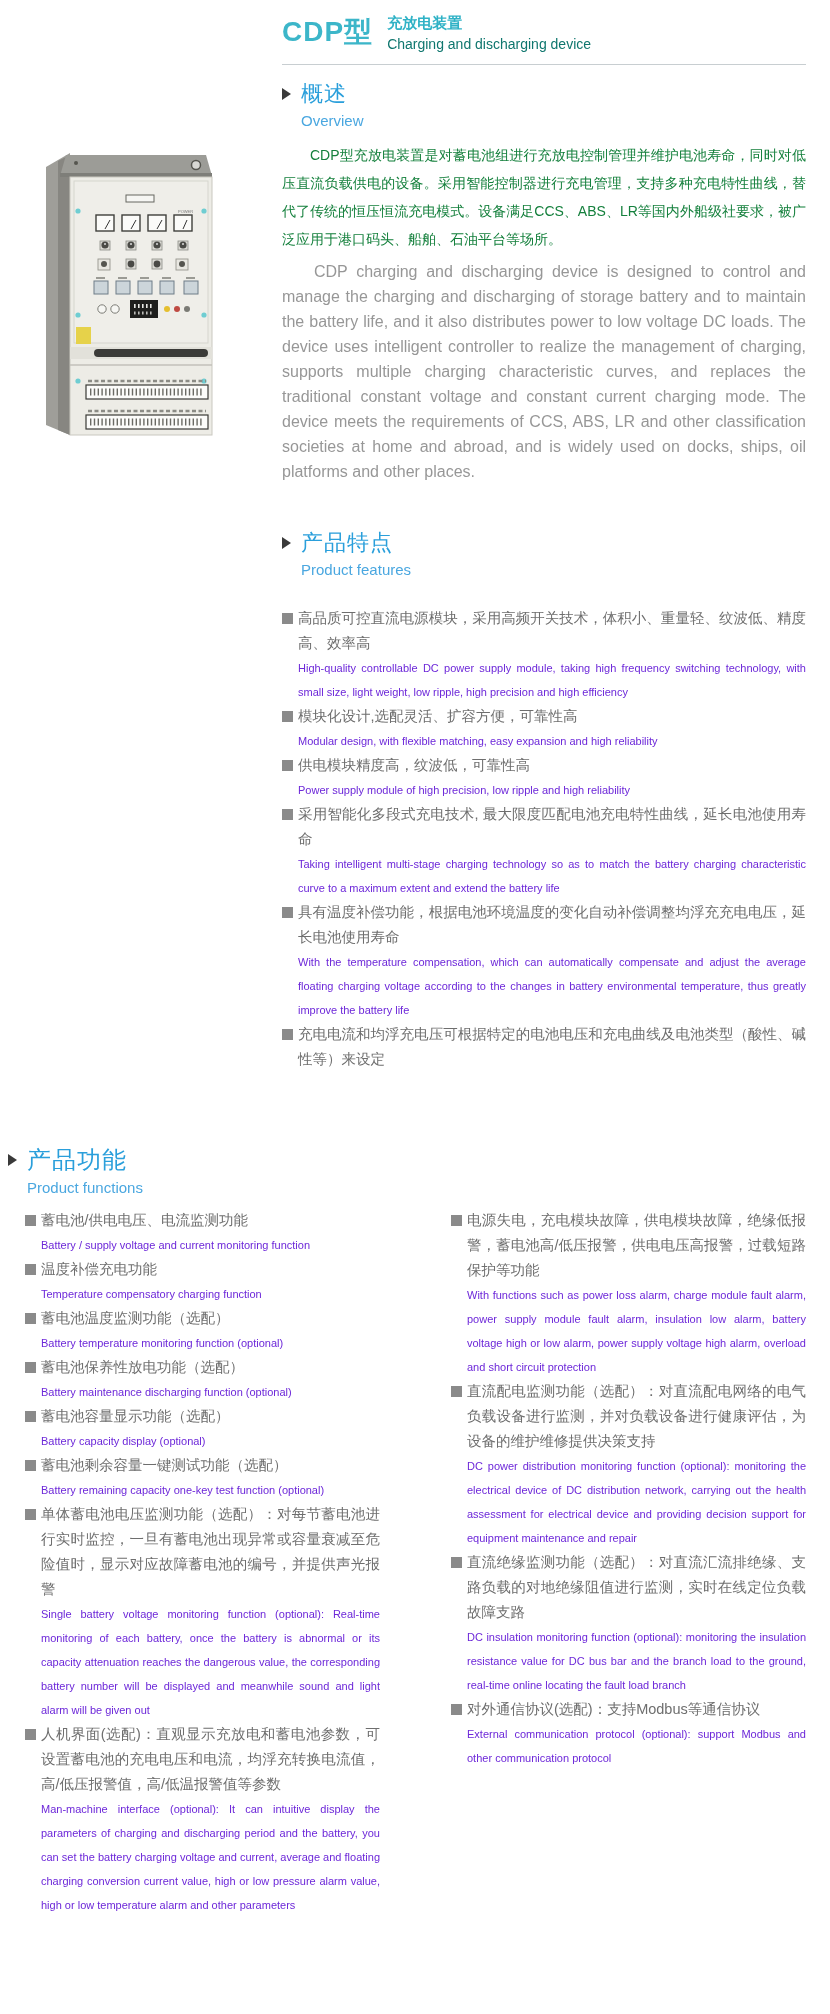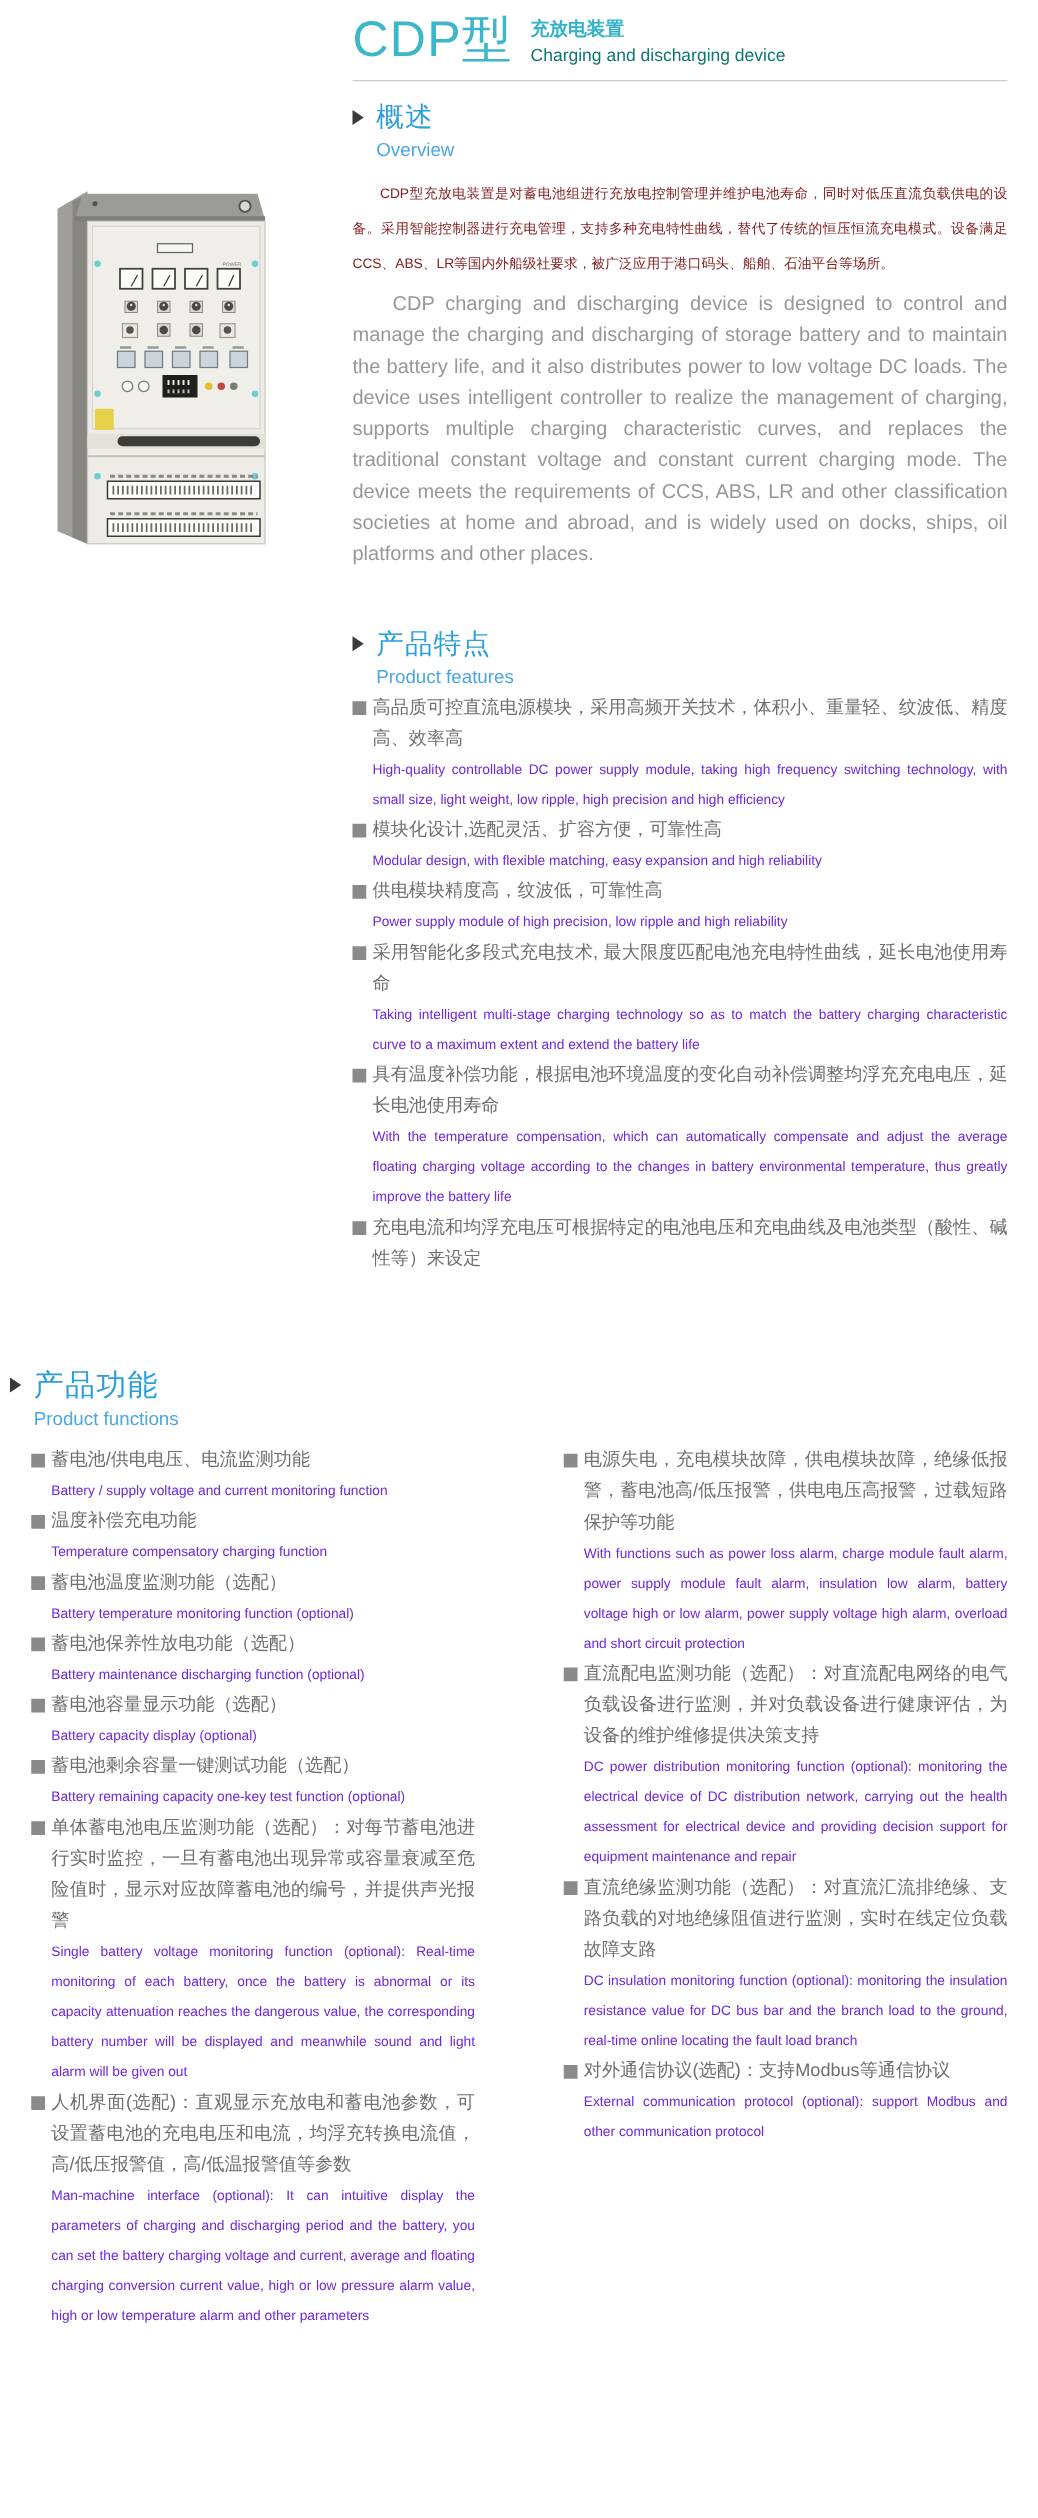--- a/index.html
+++ b/index.html
@@ -7,42 +7,42 @@
   .page {
     width:830px; height:2014px; overflow:hidden; position:relative;
     background:#ffffff;
     font-family:"Liberation Sans","DejaVu Sans",sans-serif;
   }
   
   .photo { position:absolute; left:26px; top:103px; width:190px; height:338px; }
   
   .top-main { margin-left:282px; width:524px; padding-top:10px; }
   .brand-row { display:flex; gap:14px; align-items:flex-start; }
-  .brand-model { font-size:40px; line-height:44px; color:#3cb6c9; letter-spacing:1px; }
+  .brand-model { font-size:28px; line-height:44px; color:#3cb6c9; letter-spacing:1px;font-weight:bold; }
   .brand-sub { margin-top:4px; }
   .brand-sub-zh { font-size:15px; font-weight:bold; color:#2fb2c6; }
   .brand-sub-en { font-size:14px; color:#0f766e; margin-top:3px; }
   .divider { border-bottom:1px solid #c8ced1; margin-top:10px; }
 
   .sec-head { display:flex; align-items:center; gap:10px; }
   .tri { width:0; height:0; border-left:9px solid #3a3a3a;
          border-top:6px solid transparent; border-bottom:6px solid transparent; }
   .sec-title-zh { font-size:22px; color:#2a9fdb; letter-spacing:1px; }
   .sec-title-zh.big { font-size:24px; }
   .sec-title-en { font-size:15px; color:#4aa7e0; margin-left:19px; margin-top:3px; }
 
-  .para-zh { margin-top:12px; font-size:11px; line-height:28px; color:#7f1d1d;
+  .para-zh { margin-top:12px; font-size:14px; line-height:28px; color:#15803d;
              text-align:justify; text-indent:2em; }
   .para-en { margin-top:6px; font-size:16px; line-height:25px; color:#979797;
              text-align:justify; text-indent:2em; }
 
   .sec-overview { margin-top:14px; }
   .sec-features { margin-top:44px; }
 
-  ul.items { list-style:none; margin-top:4px; }
+  ul.items { list-style:none; margin-top:28px; }
   li.item { position:relative; padding-left:16px; }
   li.item .sq { position:absolute; left:0; top:7px; width:11px; height:11px; background:#8a8a8a; }
   li.item .zh { font-size:14.5px; line-height:25px; color:#6e6e6e; text-align:justify; }
   li.item .en { font-size:11px; line-height:24px; color:#6d28d9; text-align:justify; }
 
   
   .sec-functions { margin-top:72px; margin-left:8px; margin-right:24px; }
   .func-cols { display:flex; margin-left:17px; margin-top:12px; gap:71px; }
   .func-col { width:355px; }
   .func-col ul.items { margin-top:0; }

